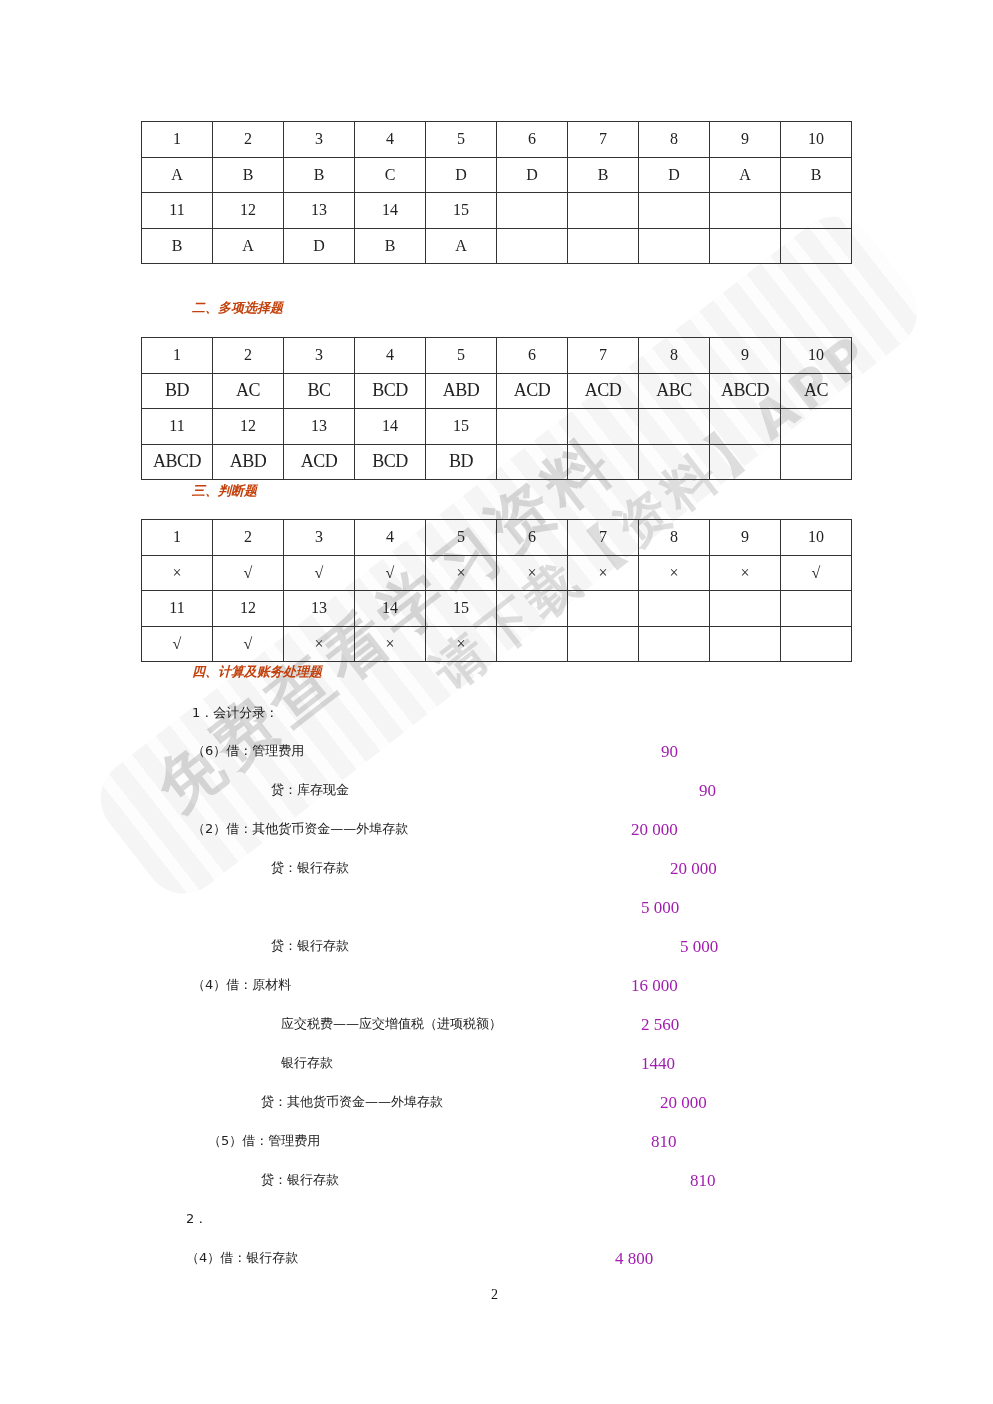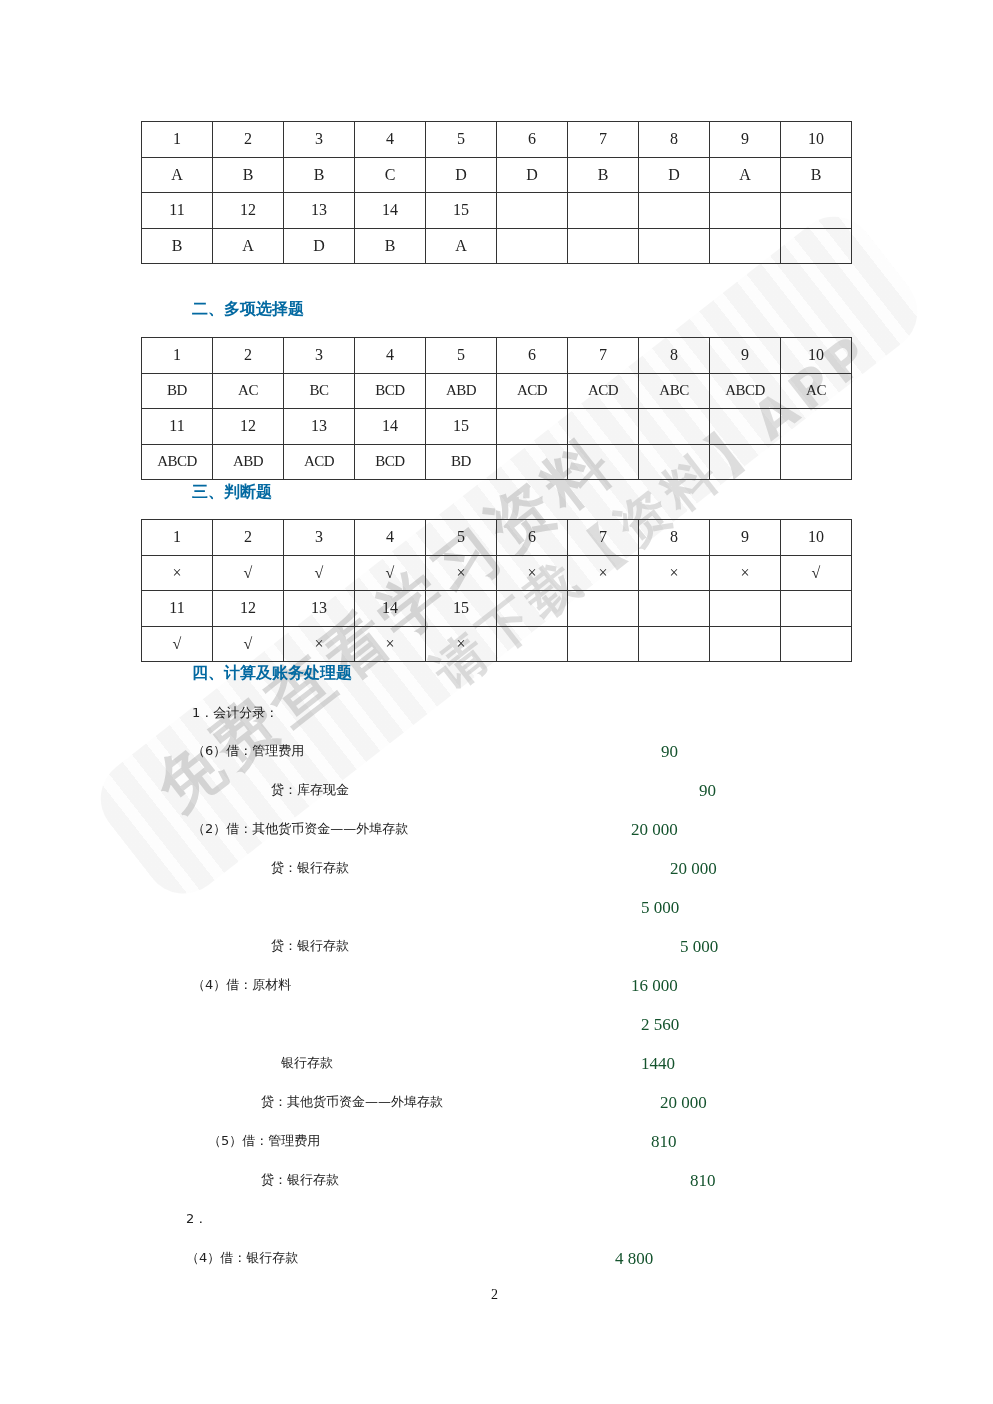--- a/index.html
+++ b/index.html
@@ -3,32 +3,32 @@
 <meta charset="utf-8">
 <style>
   html, body { margin:0; padding:0; background:#ffffff; }
   body { width:993px; height:1404px; position:relative; overflow:hidden;
          font-family:"DejaVu Serif","Liberation Serif",serif; color:#111; }
   .page { position:absolute; left:0; top:0; width:993px; height:1404px; }
 
   table.ans { position:absolute; left:141px; border-collapse:collapse; table-layout:fixed; }
   table.ans td { width:70px; height:34.5px; border:1.3px solid #333; text-align:center; vertical-align:middle;
                  font-family:"Liberation Serif","DejaVu Serif",serif; font-size:16px; padding:0; color:#222; }
-  table.ans td.narrow { font-size:15px; letter-spacing:-0.5px; }
+  table.ans td.narrow { font-size:18px; letter-spacing:-0.5px; }
   #t1 { top:121px; }
   #t2 { top:337px; }
   #t3 { top:519px; }
 
-  .h { position:absolute; left:192px; font-family:"DejaVu Sans","Liberation Sans",sans-serif; font-weight:bold; font-size:16px; color:#0369a1; }
+  .h { position:absolute; left:192px; font-family:"DejaVu Sans","Liberation Sans",sans-serif; font-weight:bold; font-size:13px; color:#c2410c;font-style:italic; }
   #h2 { top:299px; }
   #h3 { top:482px; }
   #h4 { top:663px; }
 
   .line { position:absolute; font-size:13px; color:#222; white-space:nowrap; font-family:"DejaVu Sans","Liberation Sans",sans-serif; }
-  .num { position:absolute; font-size:17px; color:#14532d; font-family:"Liberation Serif","DejaVu Serif",serif; white-space:nowrap; }
+  .num { position:absolute; font-size:17px; color:#a21caf; font-family:"Liberation Serif","DejaVu Serif",serif; white-space:nowrap; }
   .pageno { position:absolute; left:491px; top:1287px; font-size:14px; font-family:"Liberation Serif",serif; }
 
   .wm { position:absolute; left:60px; top:760px; width:1000px; height:230px; transform:rotate(-38deg); transform-origin:left top;
         pointer-events:none; }
   .wm-band { position:absolute; left:0; top:40px; width:960px; height:150px;
              background:repeating-linear-gradient(90deg, rgba(200,200,200,0.18) 0 18px, rgba(230,230,230,0.08) 18px 30px);
              border-radius:40px; }
   .wm-text1 { position:absolute; left:60px; top:50px; font-size:64px; font-weight:bold; color:rgba(150,150,150,0.35);
               font-family:"DejaVu Sans",sans-serif; letter-spacing:6px; white-space:nowrap; }
   .wm-text2 { position:absolute; left:350px; top:135px; font-size:52px; font-weight:bold; color:rgba(150,150,150,0.30);
@@ -225,20 +225,21 @@
   <div class="num" style="left:670px; top:859px;">20 000</div>
 
   <div class="num" style="left:641px; top:898px;">5 000</div>
 
   <div class="line" style="left:271px; top:937px;">贷：银行存款</div>
   <div class="num" style="left:680px; top:937px;">5 000</div>
 
   <div class="line" style="left:192px; top:976px;">（4）借：原材料</div>
   <div class="num" style="left:631px; top:976px;">16 000</div>
 
+  <div class="line" style="left:281px; top:1015px;">应交税费——应交增值税（进项税额）</div>
   <div class="num" style="left:641px; top:1015px;">2 560</div>
 
   <div class="line" style="left:281px; top:1054px;">银行存款</div>
   <div class="num" style="left:641px; top:1054px;">1440</div>
 
   <div class="line" style="left:261px; top:1093px;">贷：其他货币资金——外埠存款</div>
   <div class="num" style="left:660px; top:1093px;">20 000</div>
 
   <div class="line" style="left:192px; top:1132px;margin-left:16px;">（5）借：管理费用</div>
   <div class="num" style="left:651px; top:1132px;">810</div>

